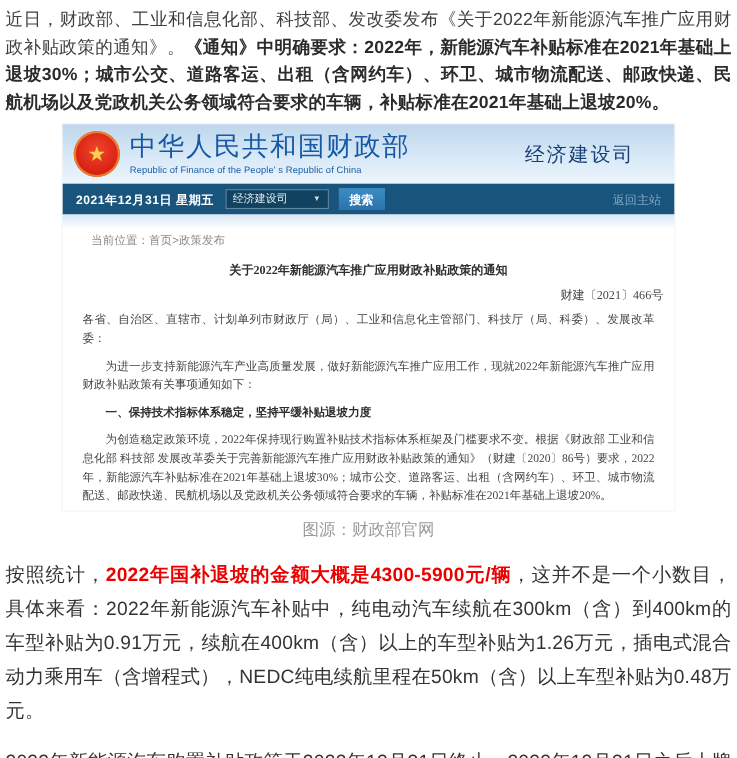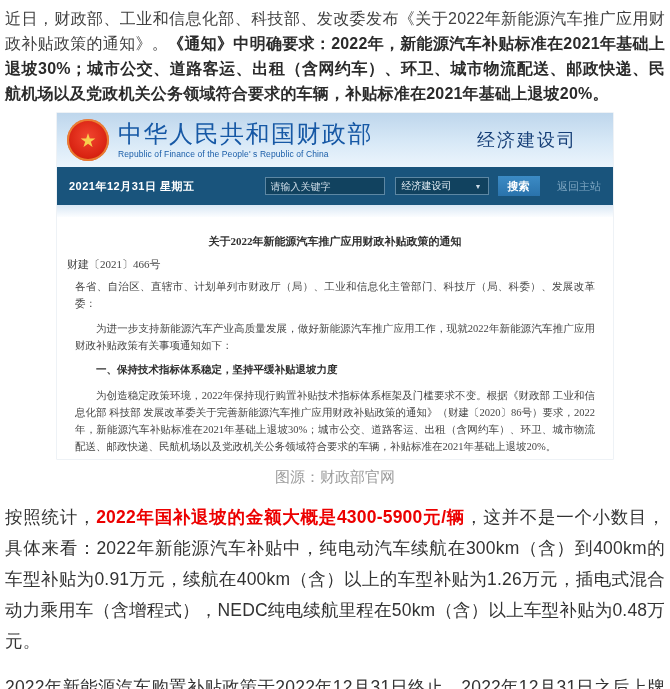--- a/index.html
+++ b/index.html
@@ -25,21 +25,21 @@
     background:radial-gradient(circle at 50% 42%,#f1452f 0%,#d92312 62%,#b91507 100%);
     box-shadow:inset 0 0 0 2px rgba(246,185,70,.6);
     display:flex;align-items:center;justify-content:center;
   }
   .emblem .star{color:#f8cf4e;font-size:19px;line-height:1;}
   .org{margin-left:9px;}
   .org-cn{font-size:24px;font-weight:400;color:#1658a5;letter-spacing:1.5px;line-height:1.1;}
   .org-en{font-size:8.5px;color:#1a5da8;margin-top:2px;letter-spacing:.1px;}
   .dept{margin-left:auto;padding-right:26px;font-size:18px;color:#163f77;letter-spacing:2px;}
   .navbar{
-    height:38px;background:#19547c;display:flex;align-items:center;
+    height:28px;background:#19547c;display:flex;align-items:center;
     padding:0 12px;box-sizing:border-box;color:#ffffff;font-size:11px;
   }
   .nav-date{font-weight:600;letter-spacing:.5px;white-space:nowrap;}
   .nav-input{
     margin-left:70px;width:120px;height:18px;box-sizing:border-box;
     background:#11425f;border:1px solid #5d87a3;color:#d8e6f0;
     font-size:10px;padding:0 5px;font-family:inherit;
   }
   .nav-input::placeholder{color:#cfdde8;opacity:1;}
   .nav-select{
@@ -52,24 +52,24 @@
     margin-left:9px;height:20px;padding:0 10px;border:none;cursor:pointer;
     background:linear-gradient(180deg,#3c8bc5,#2a73ac);color:#ffffff;
     font-size:11px;font-weight:600;font-family:inherit;
   }
   .nav-back{margin-left:auto;color:#7ea6c2;font-size:11px;text-decoration:none;cursor:pointer;}
   .strip{height:12px;background:linear-gradient(180deg,#d9e7f4,#fbfdff);}
   .shot-body{background:#ffffff;padding:4px 10px 4px 10px;}
   .breadcrumb{font-size:10.5px;color:#8a8a8a;padding:2px 0 0 16px;height:13px;line-height:13px;cursor:pointer;}
   .doc{font-family:"Liberation Serif","DejaVu Serif",serif;color:#454545;}
   .doc-title{text-align:center;font-weight:700;font-size:11px;color:#2f2f2f;margin-top:12px;line-height:17px;}
-  .doc-num{text-align:left;font-size:11px;color:#454545;margin-top:8px;line-height:12px;}
+  .doc-num{text-align:right;font-size:11px;color:#454545;margin-top:8px;line-height:12px;}
   .doc-p{font-size:10.5px;line-height:17px;margin:8px 8px 0 8px;text-align:justify;text-indent:2em;}
   .doc-p.noindent{text-indent:0;}
-  .doc-h{font-weight:700;color:#2e2e2e;font-family:Liberation Mono, monospace;}
+  .doc-h{font-weight:700;color:#2e2e2e;}
   
   .caption{text-align:center;font-size:15px;color:#9b9b9b;margin-top:8px;height:18px;line-height:18px;}
   
   .body-p{
     font-size:17.5px;line-height:31px;color:#333333;text-align:justify;
     margin:16px 0 0 0;padding:0 5px;letter-spacing:.2px;
   }
   .body-p .red{color:#ec0000;font-weight:700;}
   .body-p.p2{margin-top:16px;line-height:29px;}
 </style>
@@ -86,32 +86,32 @@
       </div>
     <div class="org">
       <div class="org-cn">中华人民共和国财政部</div>
       <div class="org-en">Republic of Finance of the People' s Republic of China</div>
     </div>
     <div class="dept">经济建设司</div>
   </div>
 
   <div class="navbar">
     <span class="nav-date">2021年12月31日 星期五</span>
-    <input class="nav-input" placeholder="请输入关键字" style="">
     <div class="nav-select">
       <span>经济建设司</span>
       <span class="caret">▼</span>
     </div>
     <button class="nav-btn">搜索</button>
     <a class="nav-back">返回主站</a>
   </div>
 
   <div class="strip"></div>
 
   <div class="shot-body">
+    <div class="breadcrumb">当前位置：首页&gt;政策发布</div>
     <div class="doc">
       <div class="doc-title">关于2022年新能源汽车推广应用财政补贴政策的通知</div>
       <div class="doc-num">财建〔2021〕466号</div>
       <p class="doc-p noindent">各省、自治区、直辖市、计划单列市财政厅（局）、工业和信息化主管部门、科技厅（局、科委）、发展改革委：</p>
       <p class="doc-p">为进一步支持新能源汽车产业高质量发展，做好新能源汽车推广应用工作，现就2022年新能源汽车推广应用财政补贴政策有关事项通知如下：</p>
       <p class="doc-p doc-h">一、保持技术指标体系稳定，坚持平缓补贴退坡力度</p>
       <p class="doc-p">为创造稳定政策环境，2022年保持现行购置补贴技术指标体系框架及门槛要求不变。根据《财政部 工业和信息化部 科技部 发展改革委关于完善新能源汽车推广应用财政补贴政策的通知》（财建〔2020〕86号）要求，2022年，新能源汽车补贴标准在2021年基础上退坡30%；城市公交、道路客运、出租（含网约车）、环卫、城市物流配送、邮政快递、民航机场以及党政机关公务领域符合要求的车辆，补贴标准在2021年基础上退坡20%。</p>
     </div>
   </div>
 

